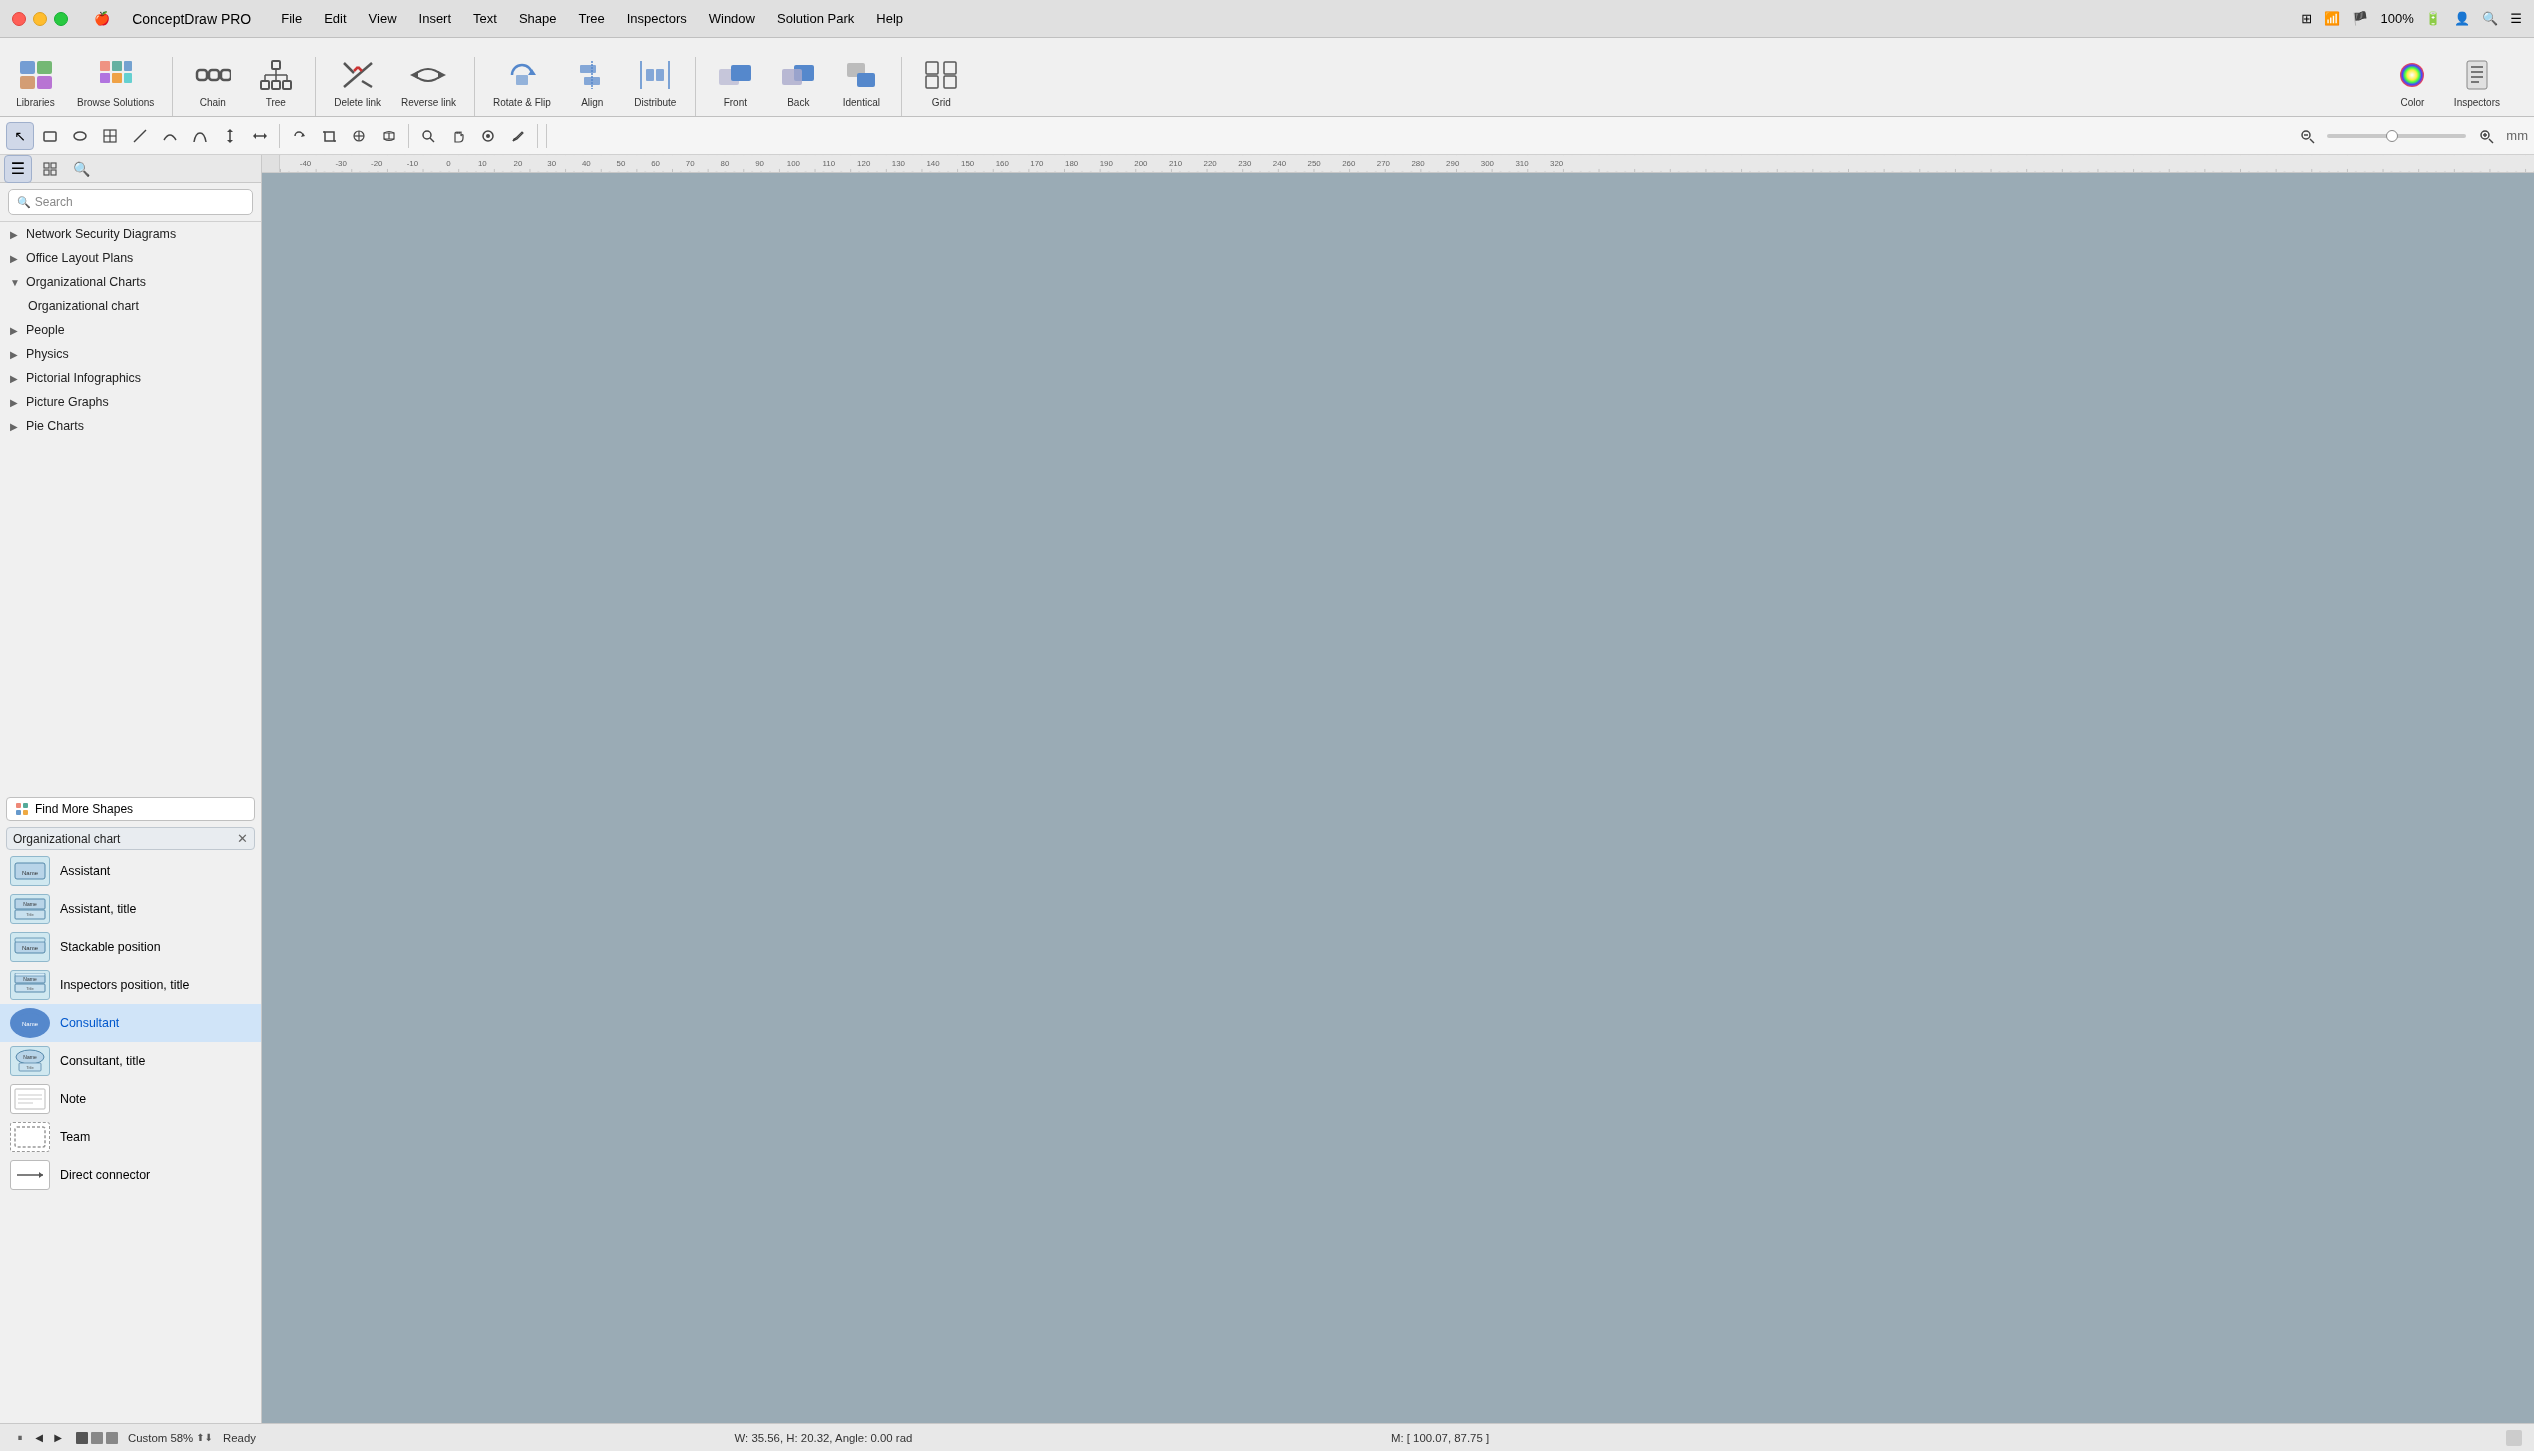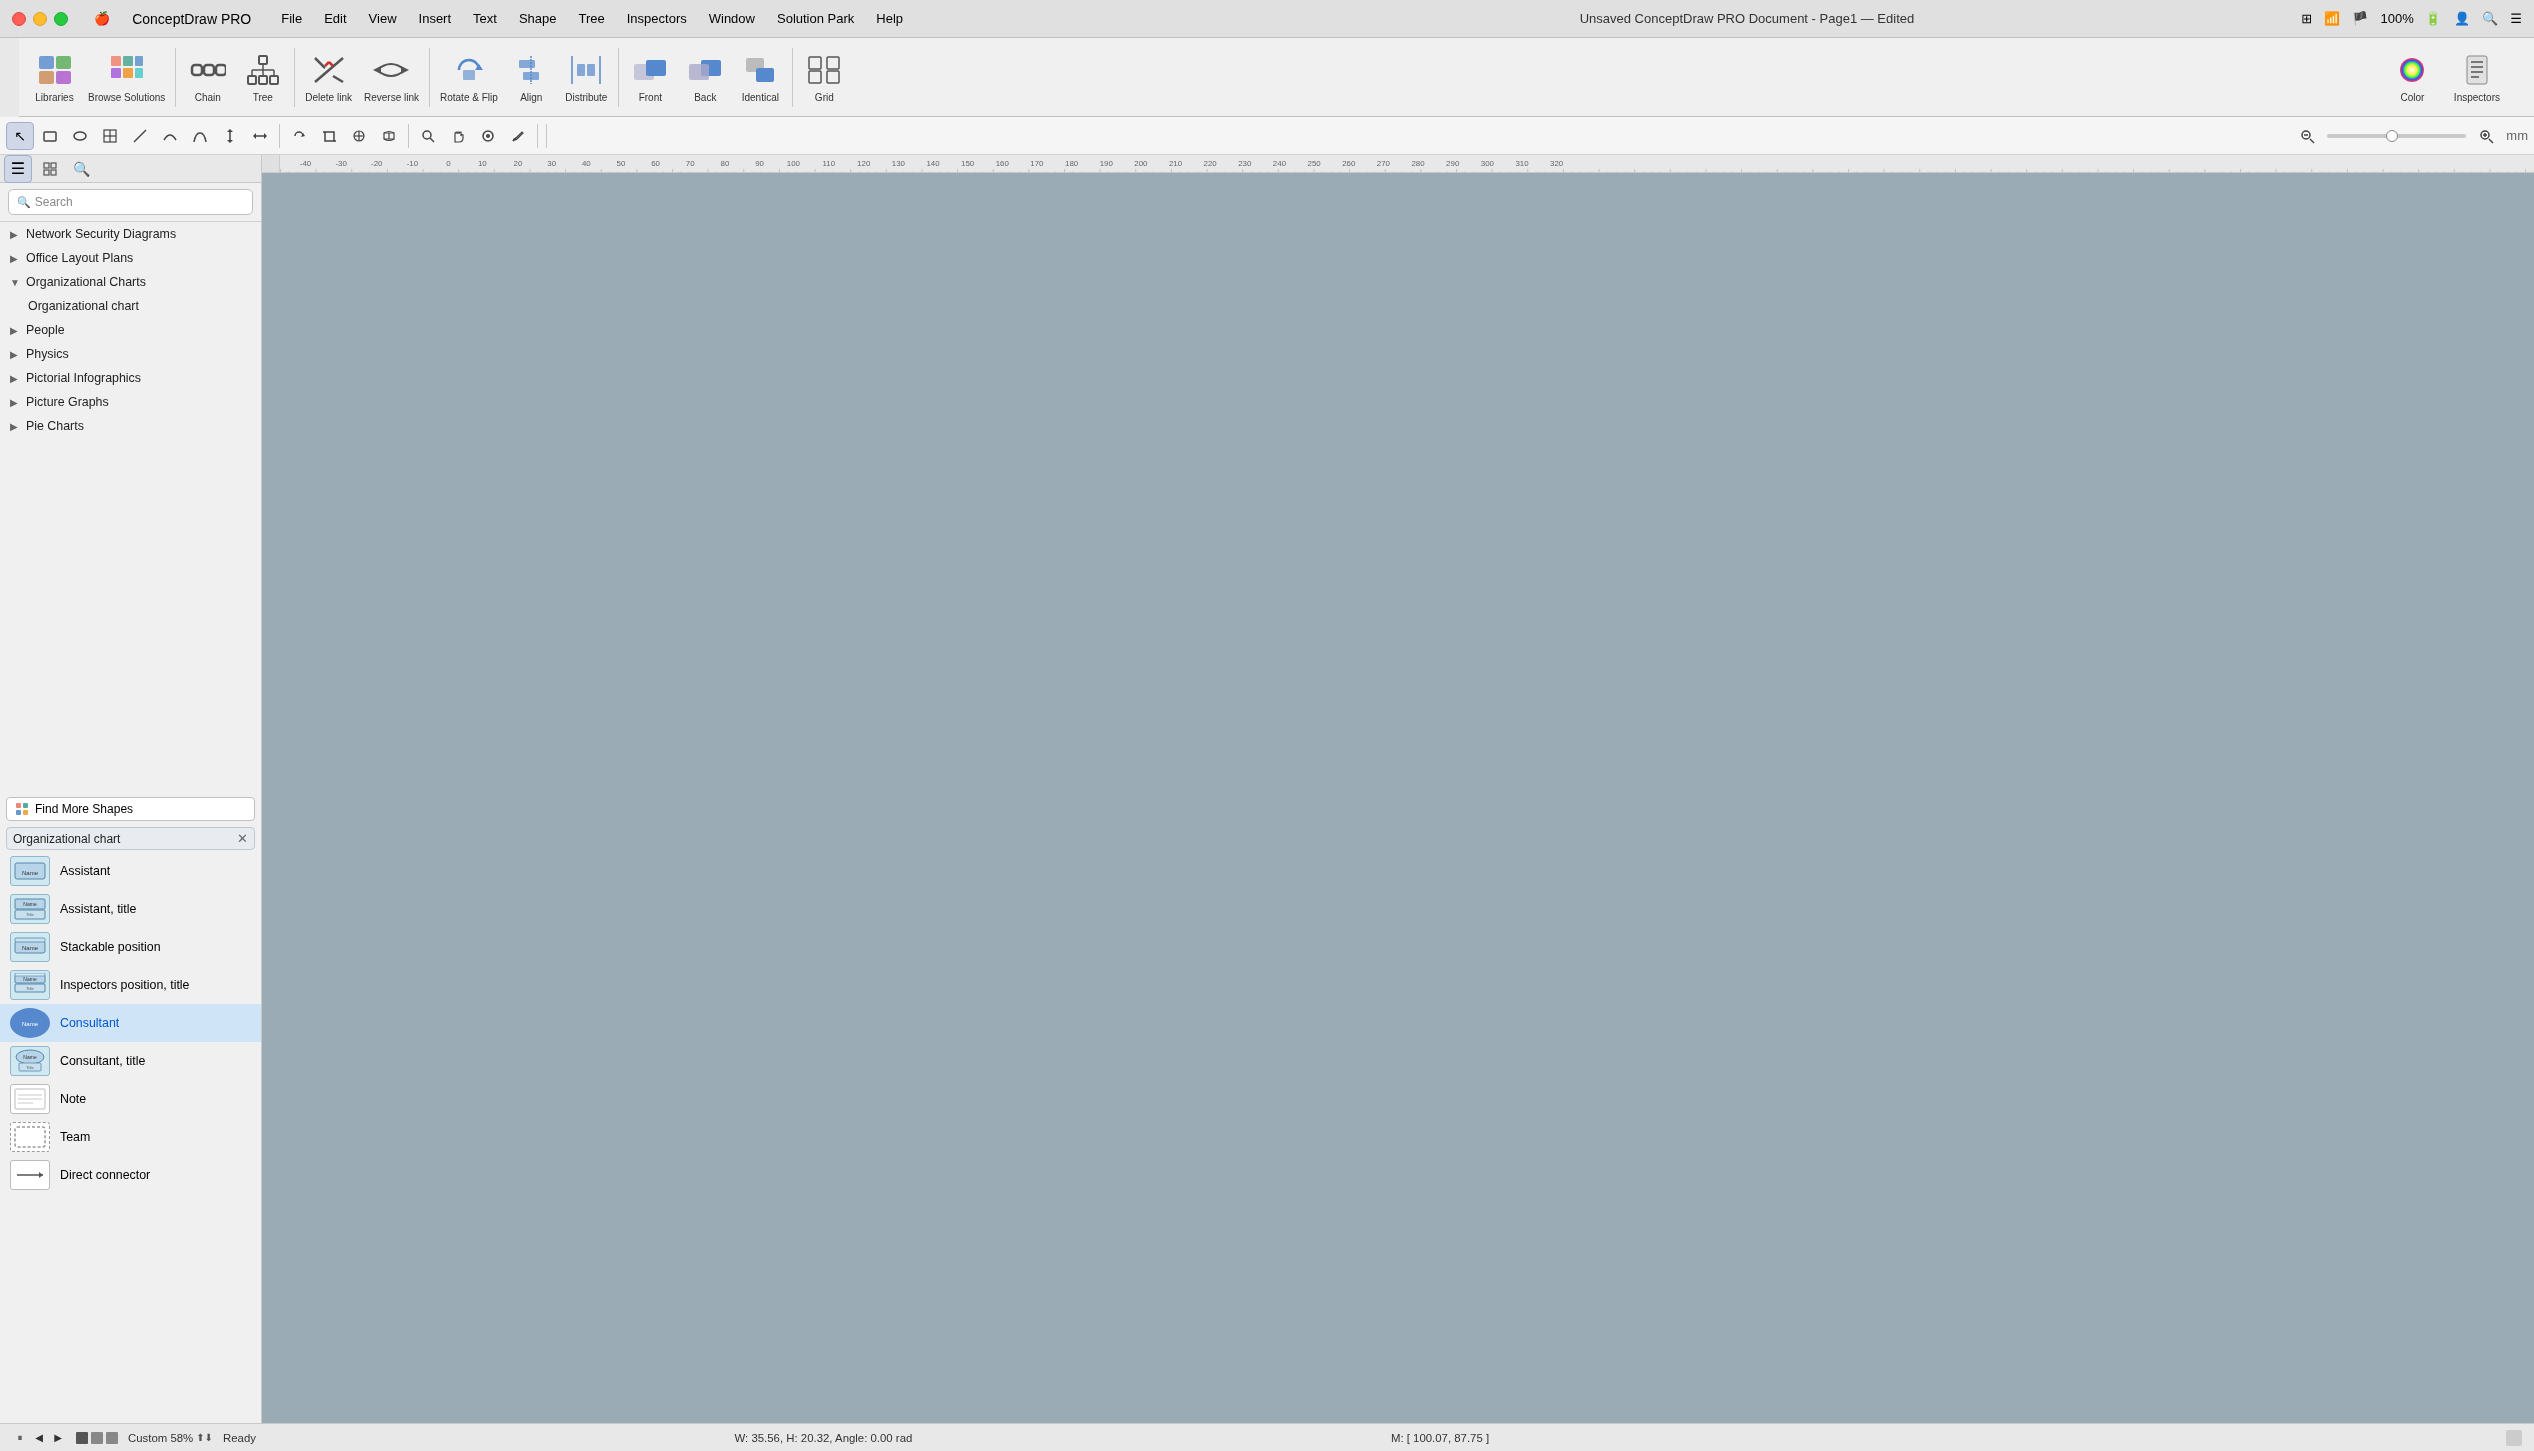--- a/index.html
+++ b/index.html
@@ -24,24 +24,23 @@
     .app-name { font-weight: 400; font-size: 14px; margin-right: 8px; }
     .title-center { flex: 1; text-align: center; font-size: 13px; color: #333; }
     .system-icons { display: flex; align-items: center; gap: 12px; font-size: 13px; }
 
     
     .toolbar {
       height: 79px;
       background: #f0f0f0;
       border-bottom: 1px solid #c0c0c0;
       display: flex;
-      align-items: center;
+      align-items: flex-end;
       padding: 0 8px;
-      gap: 0;
-      margin-left: 19px;
+      gap: 8px;
     }
     .toolbar-group {
       display: flex;
       flex-direction: column;
       align-items: center;
       justify-content: center;
       min-width: 55px;
       height: 69px;
       padding: 4px 6px;
       cursor: pointer;
@@ -261,21 +260,20 @@
     <span class="menu-item">View</span>
     <span class="menu-item">Insert</span>
     <span class="menu-item">Text</span>
     <span class="menu-item">Shape</span>
     <span class="menu-item">Tree</span>
     <span class="menu-item">Inspectors</span>
     <span class="menu-item">Window</span>
     <span class="menu-item">Solution Park</span>
     <span class="menu-item">Help</span>
   </div>
-  <div class="title-center">Unsaved ConceptDraw PRO Document - Page1 — Edited</div>
   <div class="system-icons">
     <span>⊞</span>
     <span>📶</span>
     <span>🏴</span>
     <span>100%</span>
     <span>🔋</span>
     <span>👤</span>
     <span>🔍</span>
     <span>☰</span>
   </div>

